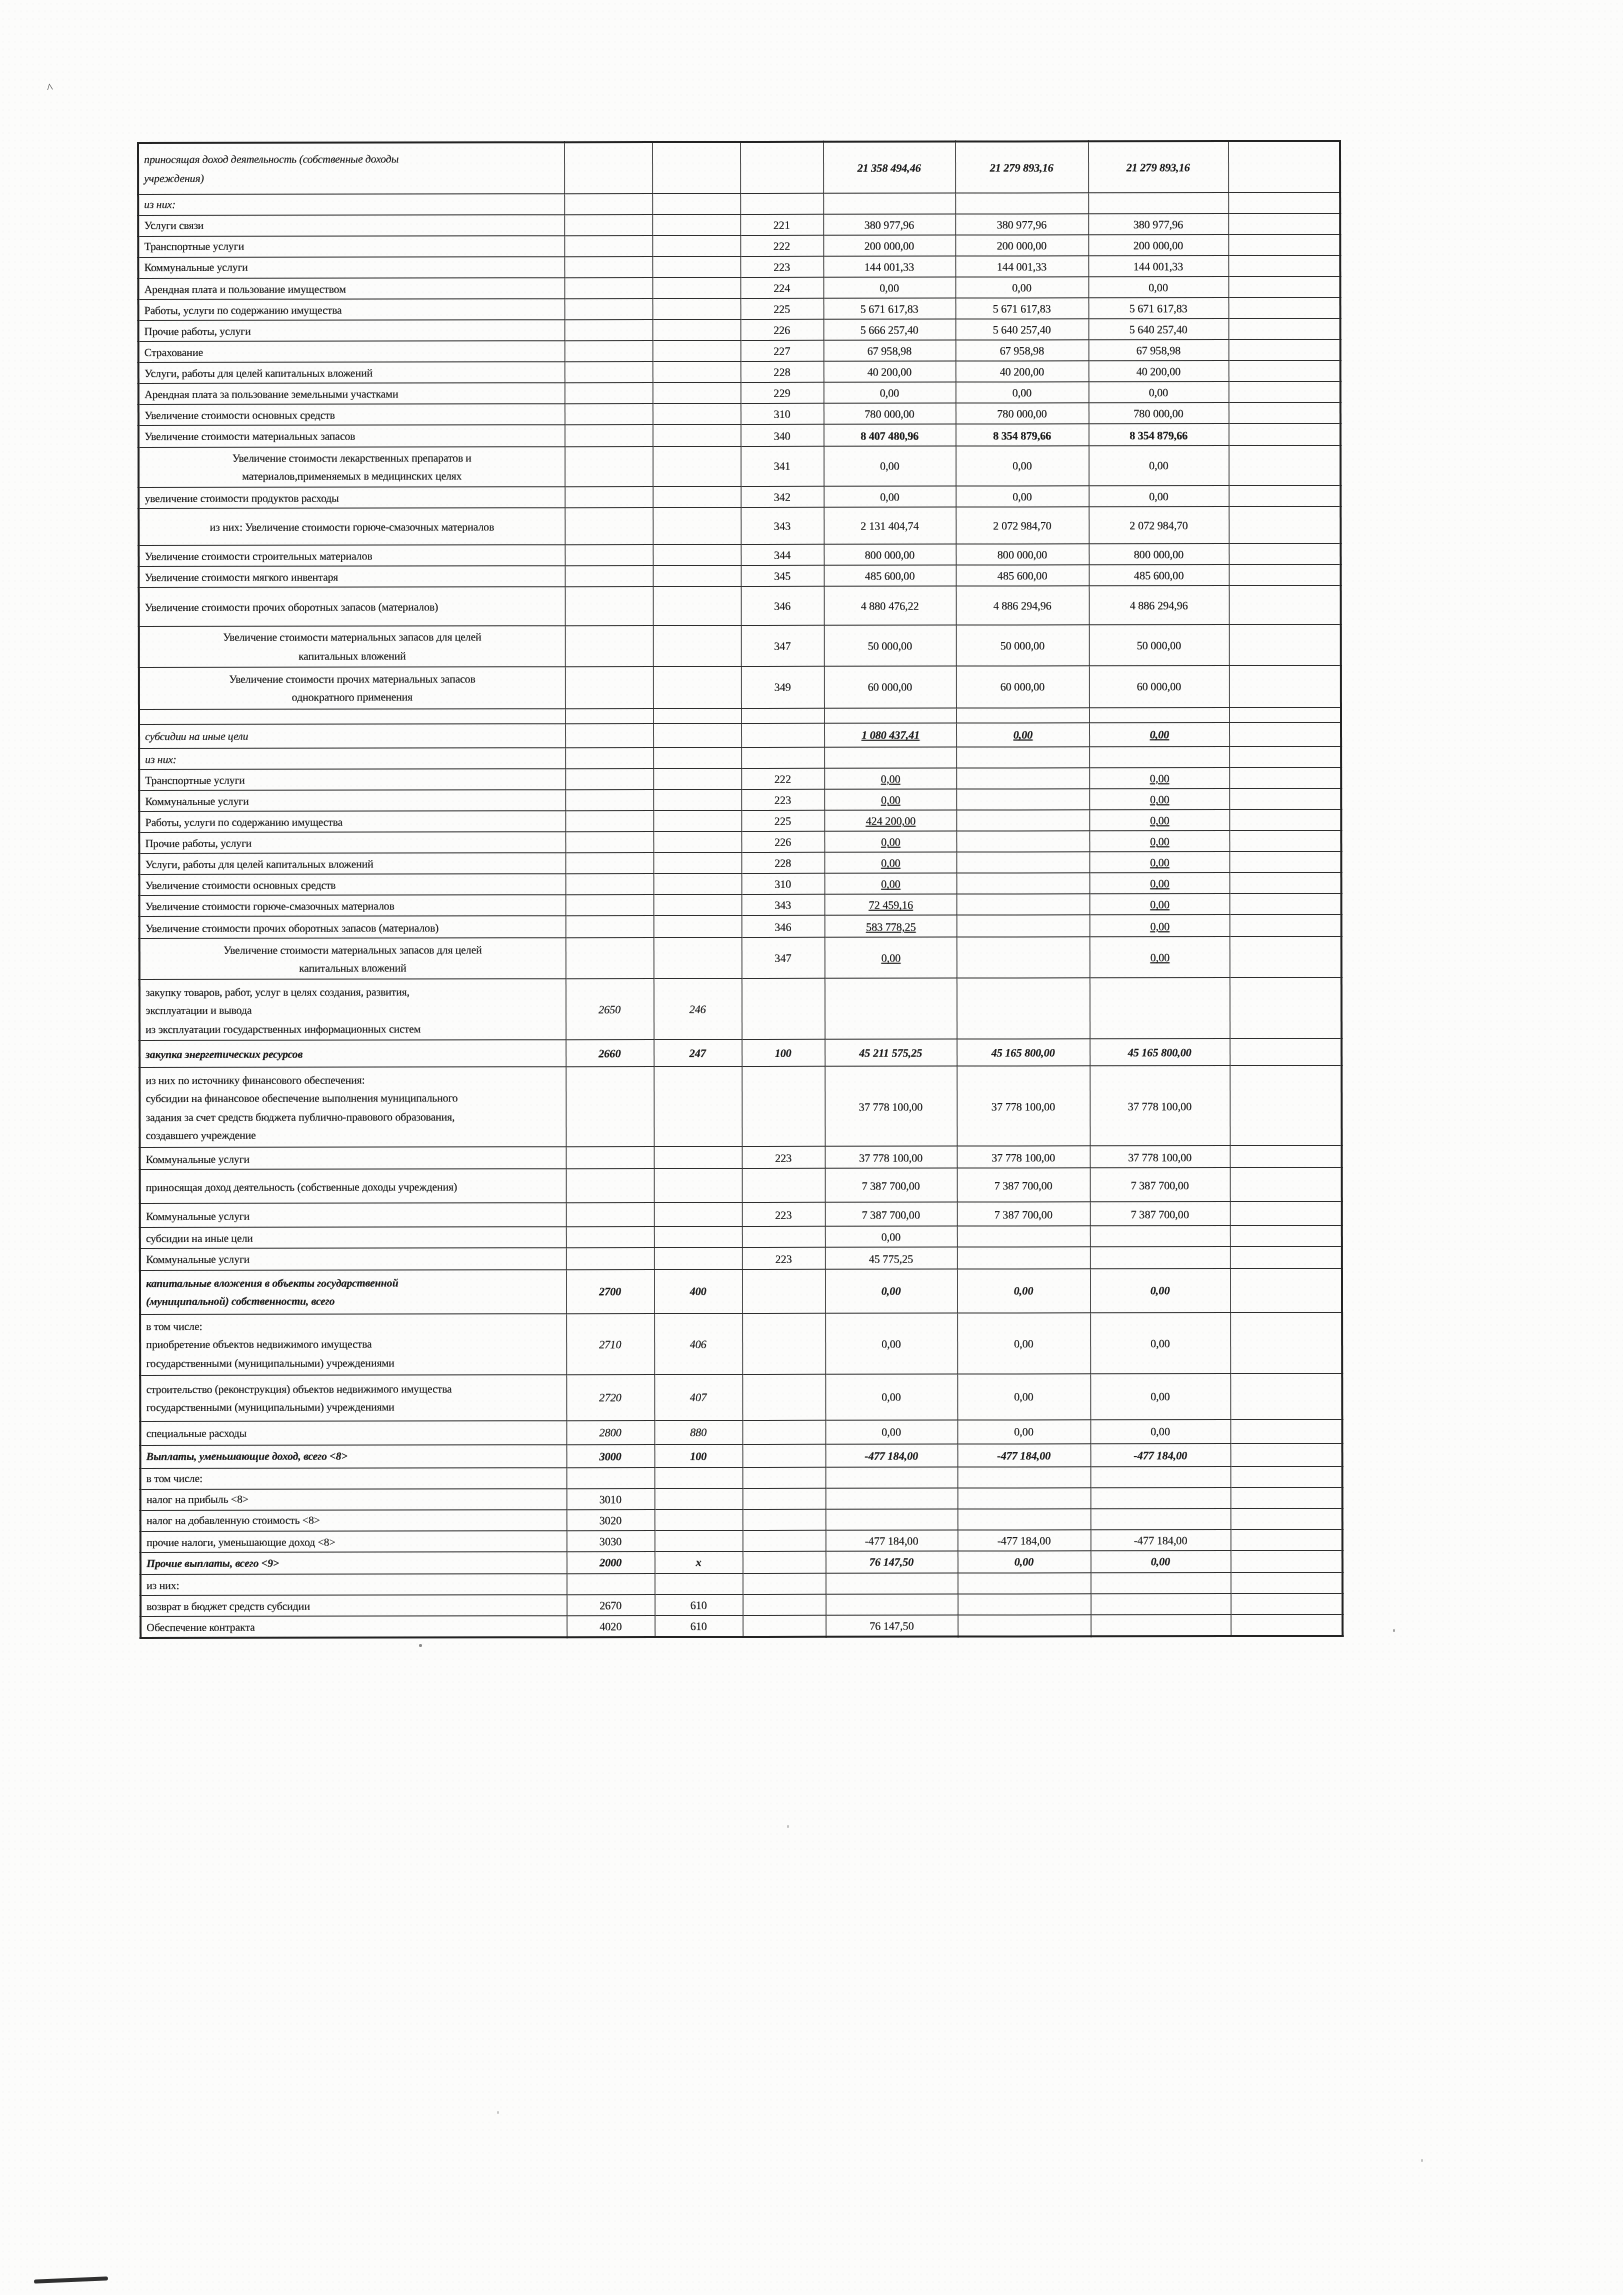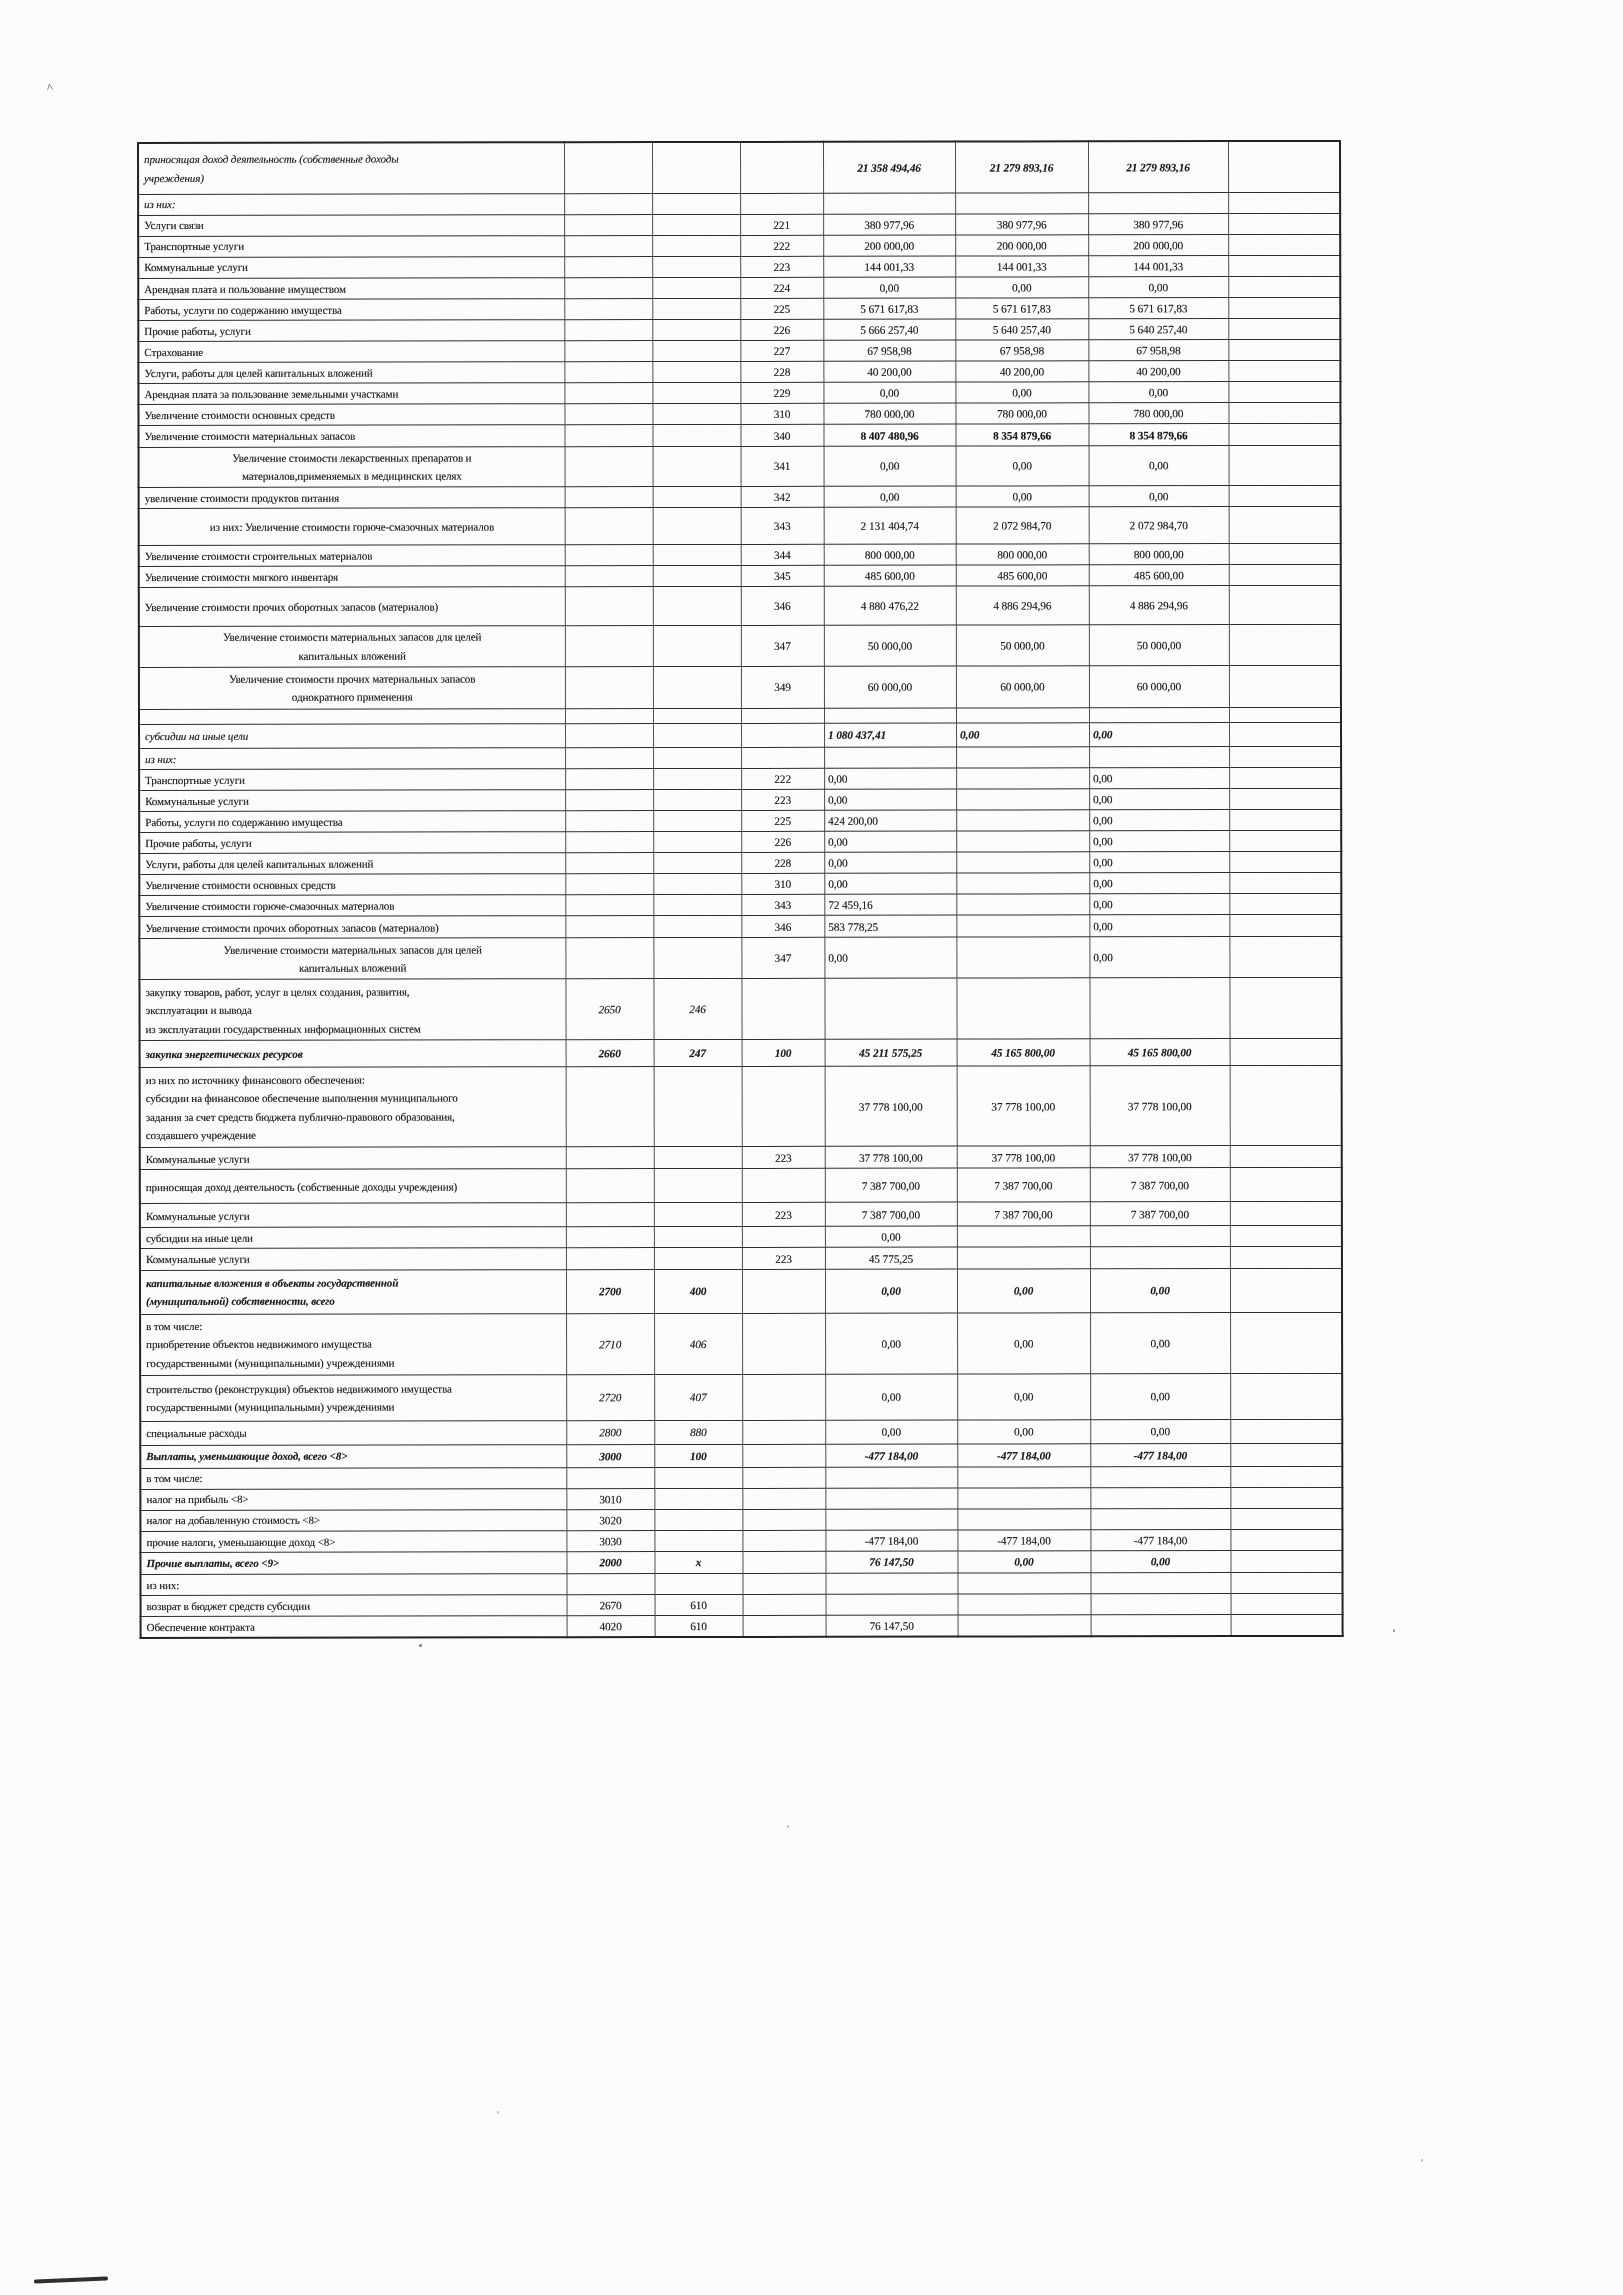--- a/index.html
+++ b/index.html
@@ -52,21 +52,21 @@
   tr.item td.lbl{}
   tr.sec td.lbl, tr.note td.lbl, tr.noteit td.lbl,
   tr.secit td.lbl, tr.secbold td.lbl{text-align:left;}
   tr.noteit td.lbl, tr.secit td.lbl{font-style:italic;}
   tr.secbold td.lbl{font-style:italic;font-weight:700;}
   tr.la-c td.lbl{text-align:center;}
   tr.la-l td.lbl{text-align:center;}
   
   tr.secit td.val, tr.secbold td.val{font-style:italic;font-weight:700;}
   tr.vb td.val{font-weight:700;}
-  tr.va-r td.val{text-align:left;padding-right:2.5px;}
+  tr.va-r td.val{text-align:center;padding-right:2.5px;text-decoration:underline;}
   
   tr.ci td.code{font-style:italic;}
   tr.secbold td.code{font-style:italic;font-weight:700;border-radius:11px;}
   
   .speck{position:absolute;border-radius:50%;background:#8a8a8a;}
   .edge-dash{
     position:absolute;left:34px;top:2278px;width:74px;height:4.2px;
     background:#303030;transform:rotate(-2.5deg);border-radius:1.7px;
   }
 </style>
@@ -224,21 +224,21 @@
 материалов,применяемых в медицинских целях</td>
           <td class="code"></td>
           <td class="code"></td>
           <td class="code">341</td>
           <td class="val">0,00</td>
           <td class="val">0,00</td>
           <td class="val">0,00</td>
           <td class="last"></td>
         </tr>
         <tr class="item" style="height: 20px;">
-          <td class="lbl">увеличение стоимости продуктов питания</td>
+          <td class="lbl">увеличение стоимости продуктов расходы</td>
           <td class="code"></td>
           <td class="code"></td>
           <td class="code">342</td>
           <td class="val">0,00</td>
           <td class="val">0,00</td>
           <td class="val">0,00</td>
           <td class="last"></td>
         </tr>
         <tr class="item la-l" style="height: 37px;">
           <td class="lbl">из них: Увеличение стоимости горюче-смазочных материалов</td>

